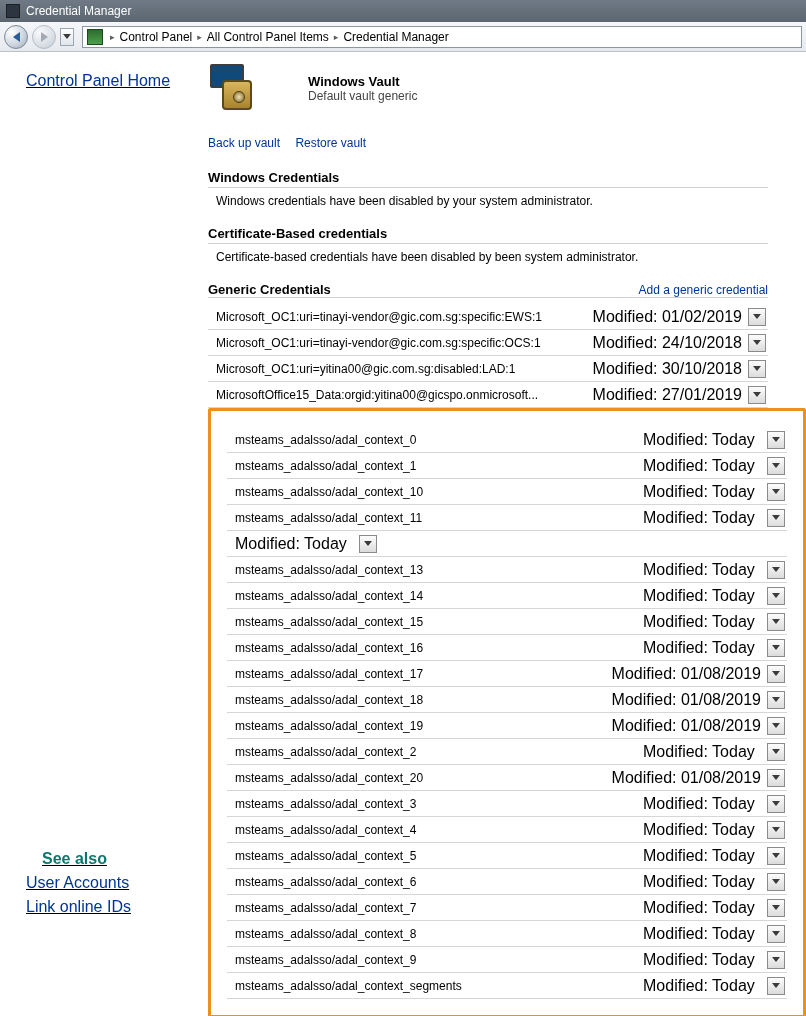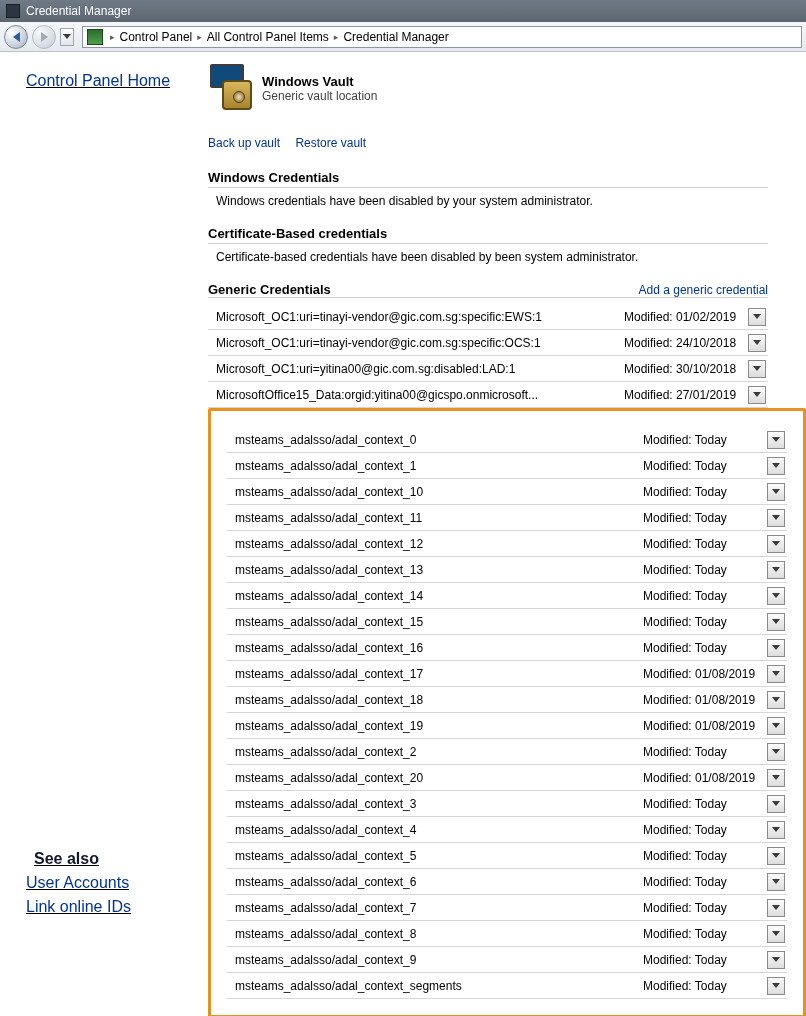--- a/index.html
+++ b/index.html
@@ -86,29 +86,30 @@
     display: flex;
     width: 806px;
   }
   .sidebar {
     width: 225px;
     padding: 20px 16px 0 26px;
     font-size: 16px;
     text-decoration: underline;
   }
   .link { color: #003399; cursor: pointer; }
-  .seealso { font-weight: bold; color: #0f172a; margin: 4px 8px 6px; }
+  .seealso { font-weight: bold; color: #0f766e; margin: 4px 16px 6px; }
   .main {
     flex: 1;
     padding: 12px 0 20px 0;
   }
   .vaultrow {
     display: flex;
     align-items: center;
     margin-bottom: 24px;
+    gap: 46px;
   }
   .vaulticon {
     width: 48px; height: 48px;
     position: relative;
     margin-right: 6px;
   }
   .vaulticon .monitor {
     position: absolute; left: 2px; top: 0;
     width: 34px; height: 24px;
     background: #0f4a7a;
@@ -152,21 +153,21 @@
   .addlink { color: #003399; text-align: right; cursor:pointer; }
   .credlist { width: 560px; }
   .credrow {
     display: flex;
     align-items: center;
     border-bottom: 1px solid #d6d6d6;
     padding: 4px 2px 4px 8px;
     height: 26px;
   }
   .credname { flex:1; white-space: nowrap; overflow: hidden; text-overflow: ellipsis; }
-  .credmod { color: #000; margin-right: 6px; white-space: nowrap; min-width: 118px; font-size:12px; }
+  .credmod { color: #000; margin-right: 6px; white-space: nowrap; min-width: 118px; font-size:16px; }
   .chevbtn {
     width: 18px; height: 18px;
     background: linear-gradient(#fcfcfc,#dcdcdc);
     border: 1px solid #8a8a8a;
     display:flex; align-items:center; justify-content:center;
     cursor: pointer;
   }
   .chevdown {
     width:0;height:0;
     border-left:4px solid transparent;
@@ -225,21 +226,21 @@
   </div>
 
   <div class="main">
     <div class="vaultrow">
       <div class="vaulticon">
         <div class="monitor"></div>
         <div class="vault"></div>
       </div>
       <div>
         <div class="vaulttitle">Windows Vault</div>
-        <div class="vaultsub">Generic vault location</div>
+        <div class="vaultsub">Default vault generic</div>
       </div>
     </div>
 
     <div class="actions">
       <span class="link">Back up vault</span>
       <span class="link">Restore vault</span>
     </div>
 
     <div class="sectiontitle">Windows Credentials</div>
     <div class="sectionbar"></div>
@@ -310,21 +311,20 @@
             </div>
           </div>
           <div class="credrow">
             <div class="credname">msteams_adalsso/adal_context_11</div>
             <div class="credmod">Modified: Today</div>
             <div class="chevbtn">
               <div class="chevdown"></div>
             </div>
           </div>
           <div class="credrow">
-            <div class="credname">msteams_adalsso/adal_context_12</div>
             <div class="credmod">Modified: Today</div>
             <div class="chevbtn">
               <div class="chevdown"></div>
             </div>
           </div>
           <div class="credrow">
             <div class="credname">msteams_adalsso/adal_context_13</div>
             <div class="credmod">Modified: Today</div>
             <div class="chevbtn">
               <div class="chevdown"></div>

